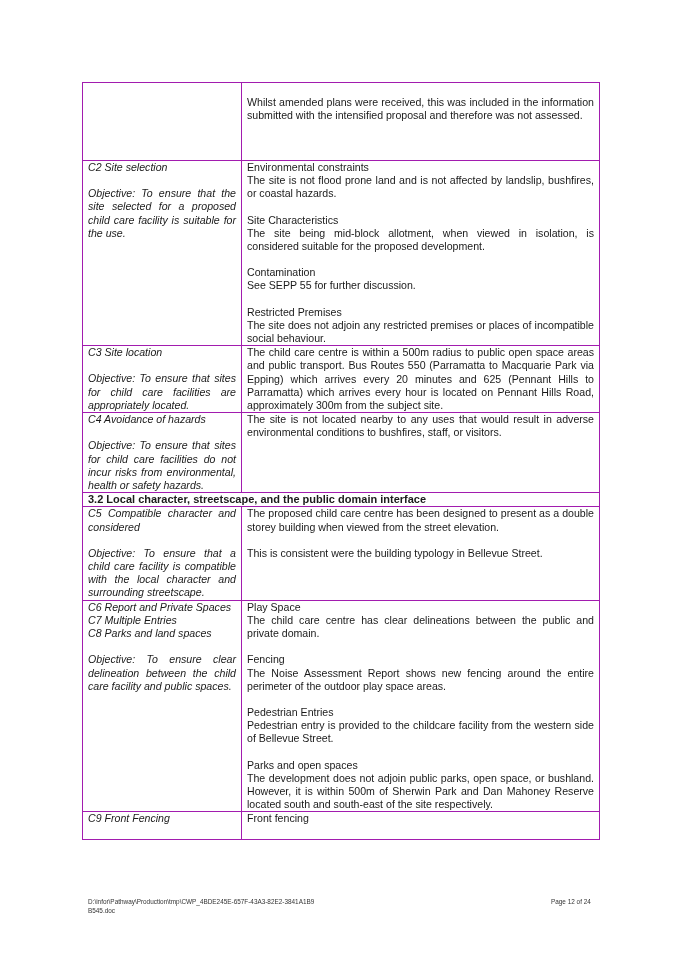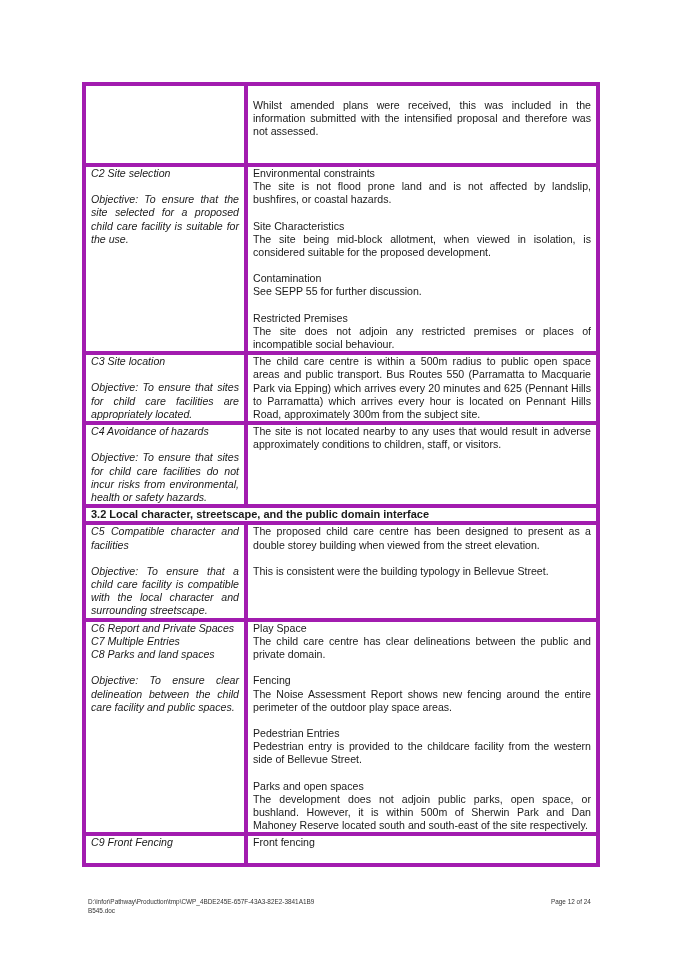--- a/index.html
+++ b/index.html
@@ -23,21 +23,21 @@
     table.doc-table {
       position: absolute;
       left: 82px;
       top: 82px;
       width: 518px;
       border-collapse: collapse;
       font-size: 10.6px;
       line-height: 13.2px;
     }
     table.doc-table td {
-      border: 4px solid #a21caf;
+      border: 1px solid #a21caf;
       vertical-align: top;
       padding: 0 5px 0 5px;
     }
     td.col-left {
       width: 148px;
       font-style: italic;
       text-align: justify;
       text-align-last: left;
     }
     td.col-right {
@@ -119,31 +119,31 @@
         </td>
       </tr>
 
       <tr>
         <td class="col-left">
           <p class="p">C4 Avoidance of hazards</p>
           <div class="gap"></div>
           <p class="objective">Objective: To ensure that sites for child care facilities do not incur risks from environmental, health or safety hazards.</p>
         </td>
         <td class="col-right">
-          <p class="p">The site is not located nearby to any uses that would result in adverse approximately conditions to children, staff, or visitors.</p>
+          <p class="p">The site is not located nearby to any uses that would result in adverse environmental conditions to bushfires, staff, or visitors.</p>
         </td>
       </tr>
 
       <tr>
         <td class="section-head" colspan="2">3.2 Local character, streetscape, and the public domain interface</td>
       </tr>
 
       <tr>
         <td class="col-left">
-          <p class="p">C5 Compatible character and facilities</p>
+          <p class="p">C5 Compatible character and considered</p>
           <div class="gap"></div>
           <p class="objective">Objective: To ensure that a child care facility is compatible with the local character and surrounding streetscape.</p>
         </td>
         <td class="col-right">
           <p class="p">The proposed child care centre has been designed to present as a double storey building when viewed from the street elevation.</p>
           <div class="gap"></div>
           <p class="p">This is consistent were the building typology in Bellevue Street.</p>
         </td>
       </tr>
 

